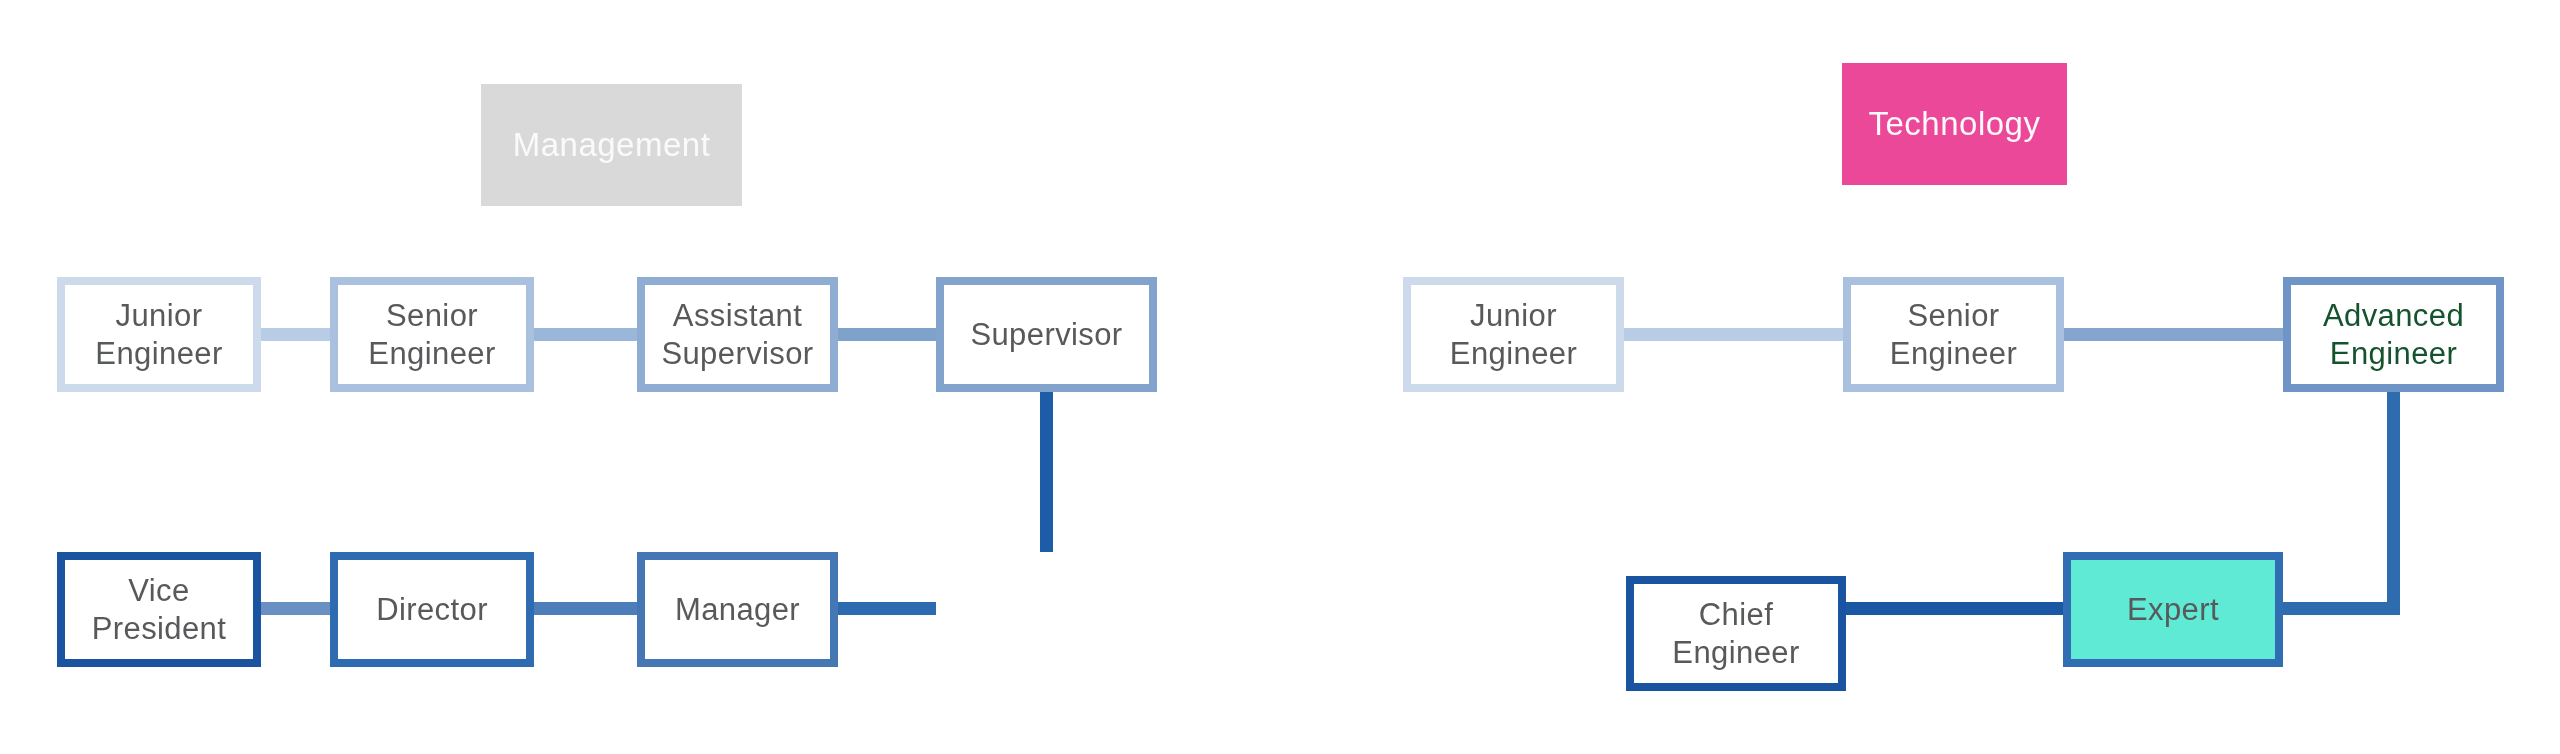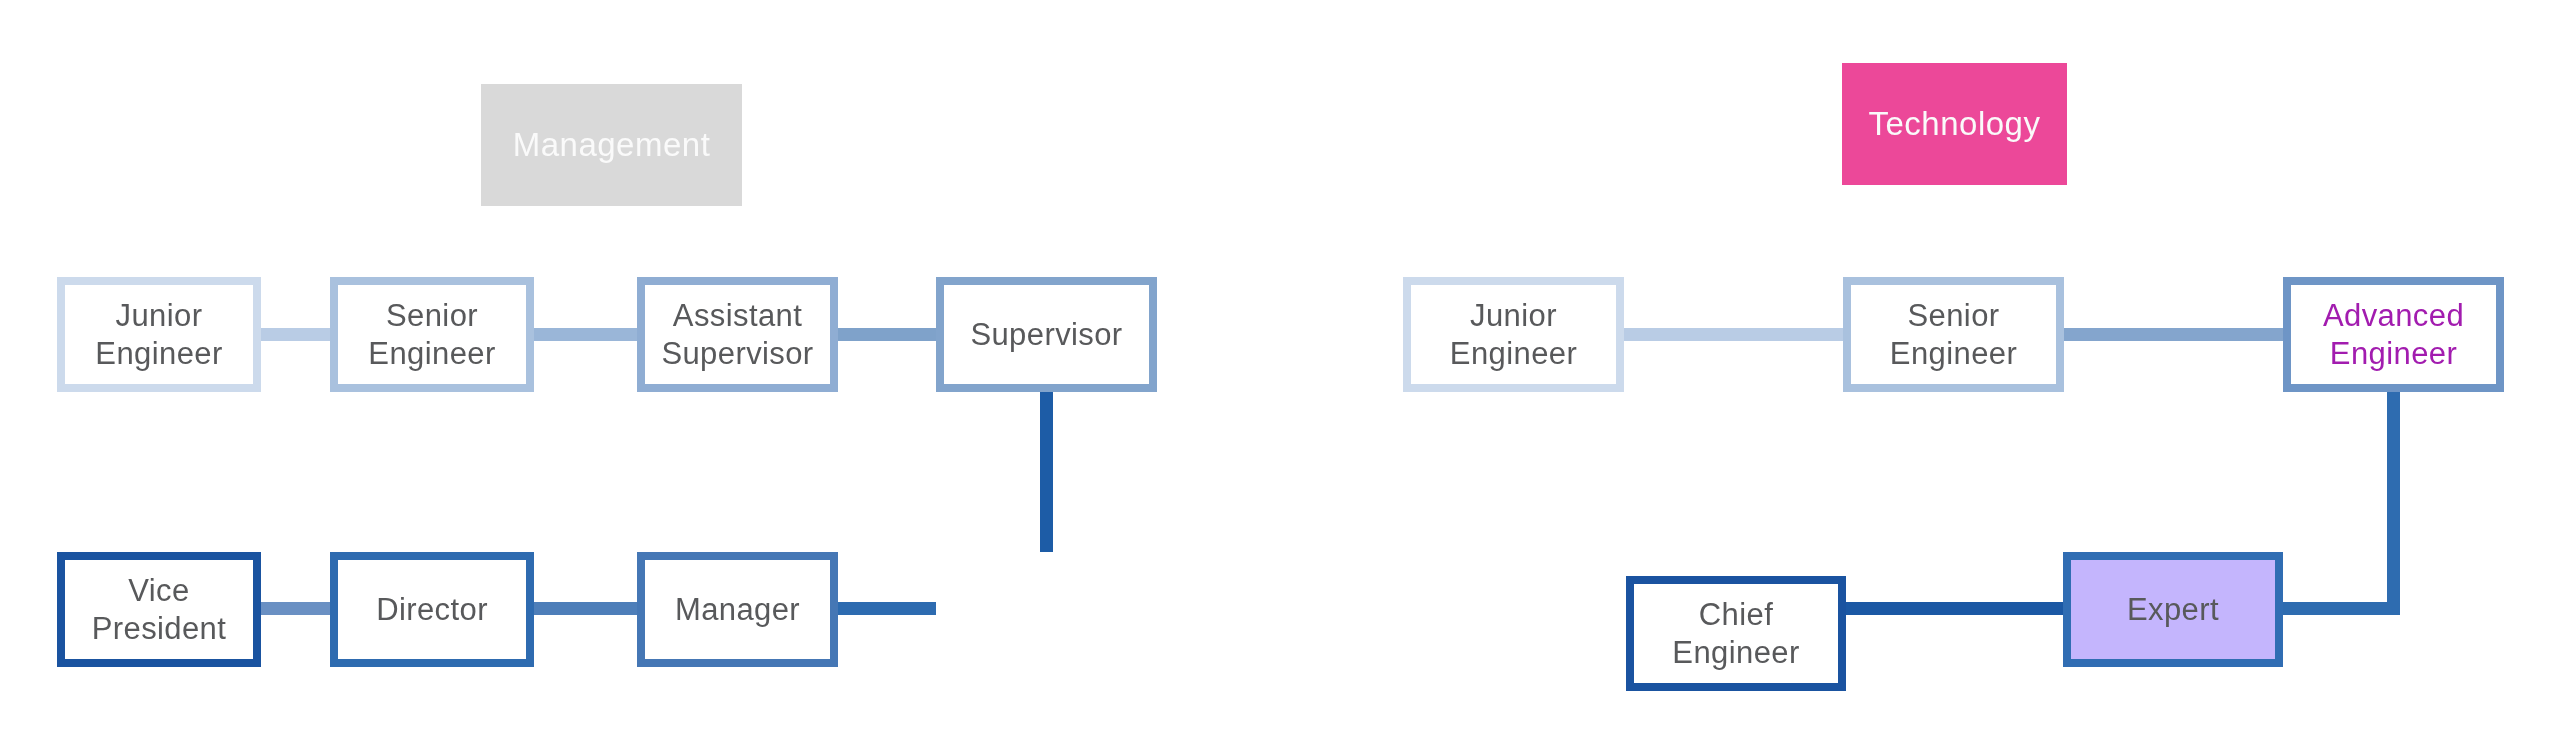--- a/index.html
+++ b/index.html
@@ -84,21 +84,21 @@
     <div class="connector" style="left: 2387px; top: 392px; width: 13px; height: 223px; background: rgb(46, 108, 176);"></div>
     <div class="connector" style="left: 2283px; top: 602px; width: 117px; height: 13px; background: rgb(46, 108, 176);"></div>
     <div class="connector" style="left: 1846px; top: 602px; width: 217px; height: 13px; background: rgb(27, 88, 164);"></div>
     <div class="node" style="left: 1403px; top: 277px; width: 221px; height: 115px; border-color: rgb(204, 218, 236); background: rgb(255, 255, 255);">
       <span class="label" style="color: rgb(88, 89, 91);">Junior Engineer</span>
     </div>
     <div class="node" style="left: 1843px; top: 277px; width: 221px; height: 115px; border-color: rgb(169, 193, 222); background: rgb(255, 255, 255);">
       <span class="label" style="color: rgb(88, 89, 91);">Senior Engineer</span>
     </div>
     <div class="node" style="left: 2283px; top: 277px; width: 221px; height: 115px; border-color: rgb(110, 149, 198); background: rgb(255, 255, 255);">
-      <span class="label" style="color: #a21caf;">Advanced Engineer</span>
+      <span class="label" style="color: #14532d;">Advanced Engineer</span>
     </div>
     <div class="node" style="left: 1626px; top: 576px; width: 220px; height: 115px; border-color: rgb(26, 83, 160); background: rgb(255, 255, 255);">
       <span class="label" style="color: rgb(88, 89, 91);">Chief Engineer</span>
     </div>
-    <div class="node" style="left: 2063px; top: 552px; width: 220px; height: 115px; border-color: rgb(48, 109, 179); background: #c4b5fd;">
+    <div class="node" style="left: 2063px; top: 552px; width: 220px; height: 115px; border-color: rgb(48, 109, 179); background: #5eead4;">
       <span class="label" style="color: rgb(88, 89, 91);">Expert</span>
     </div>
   </div>
 
 </body></html>

